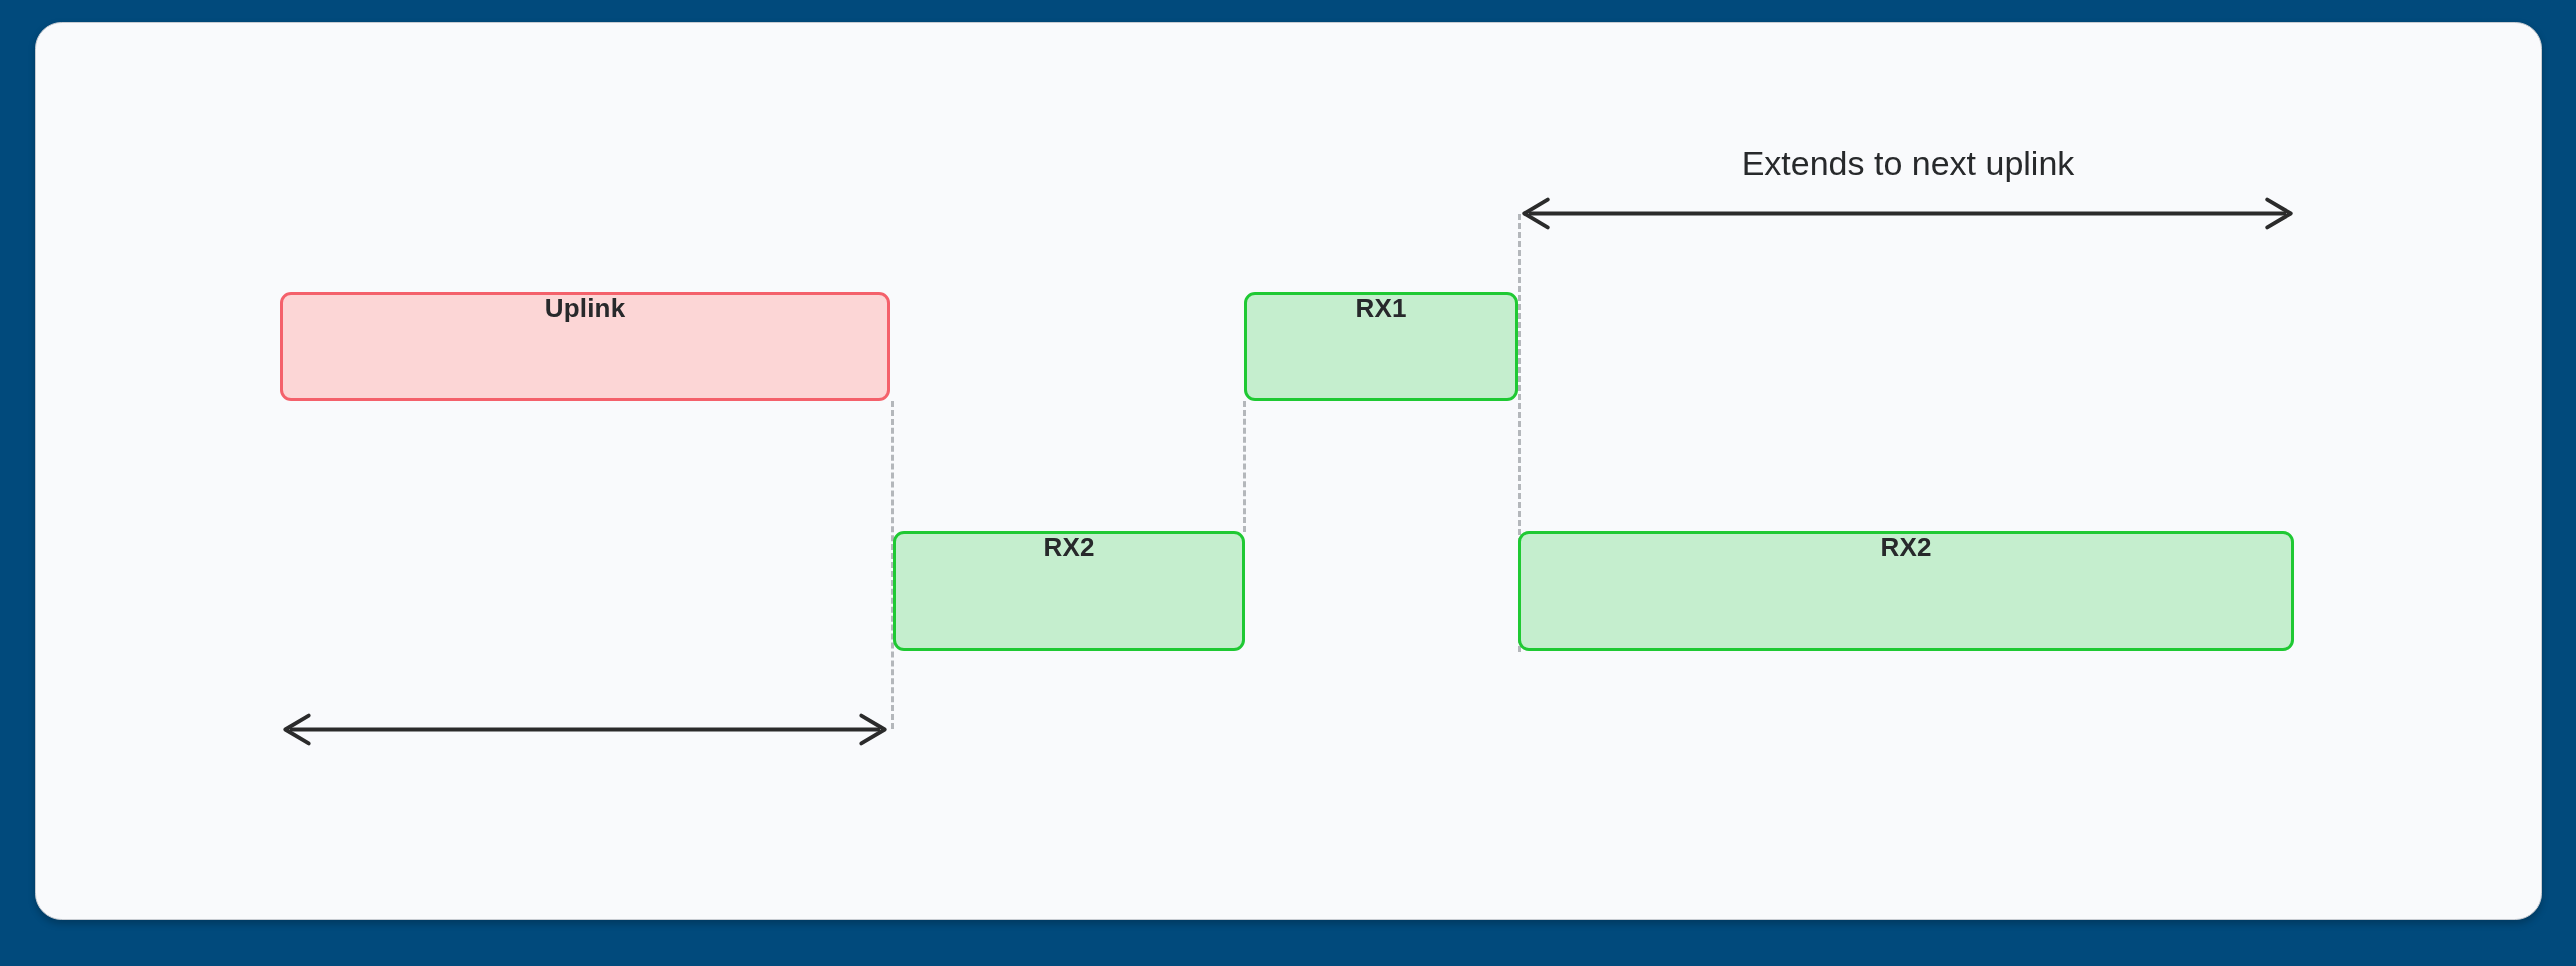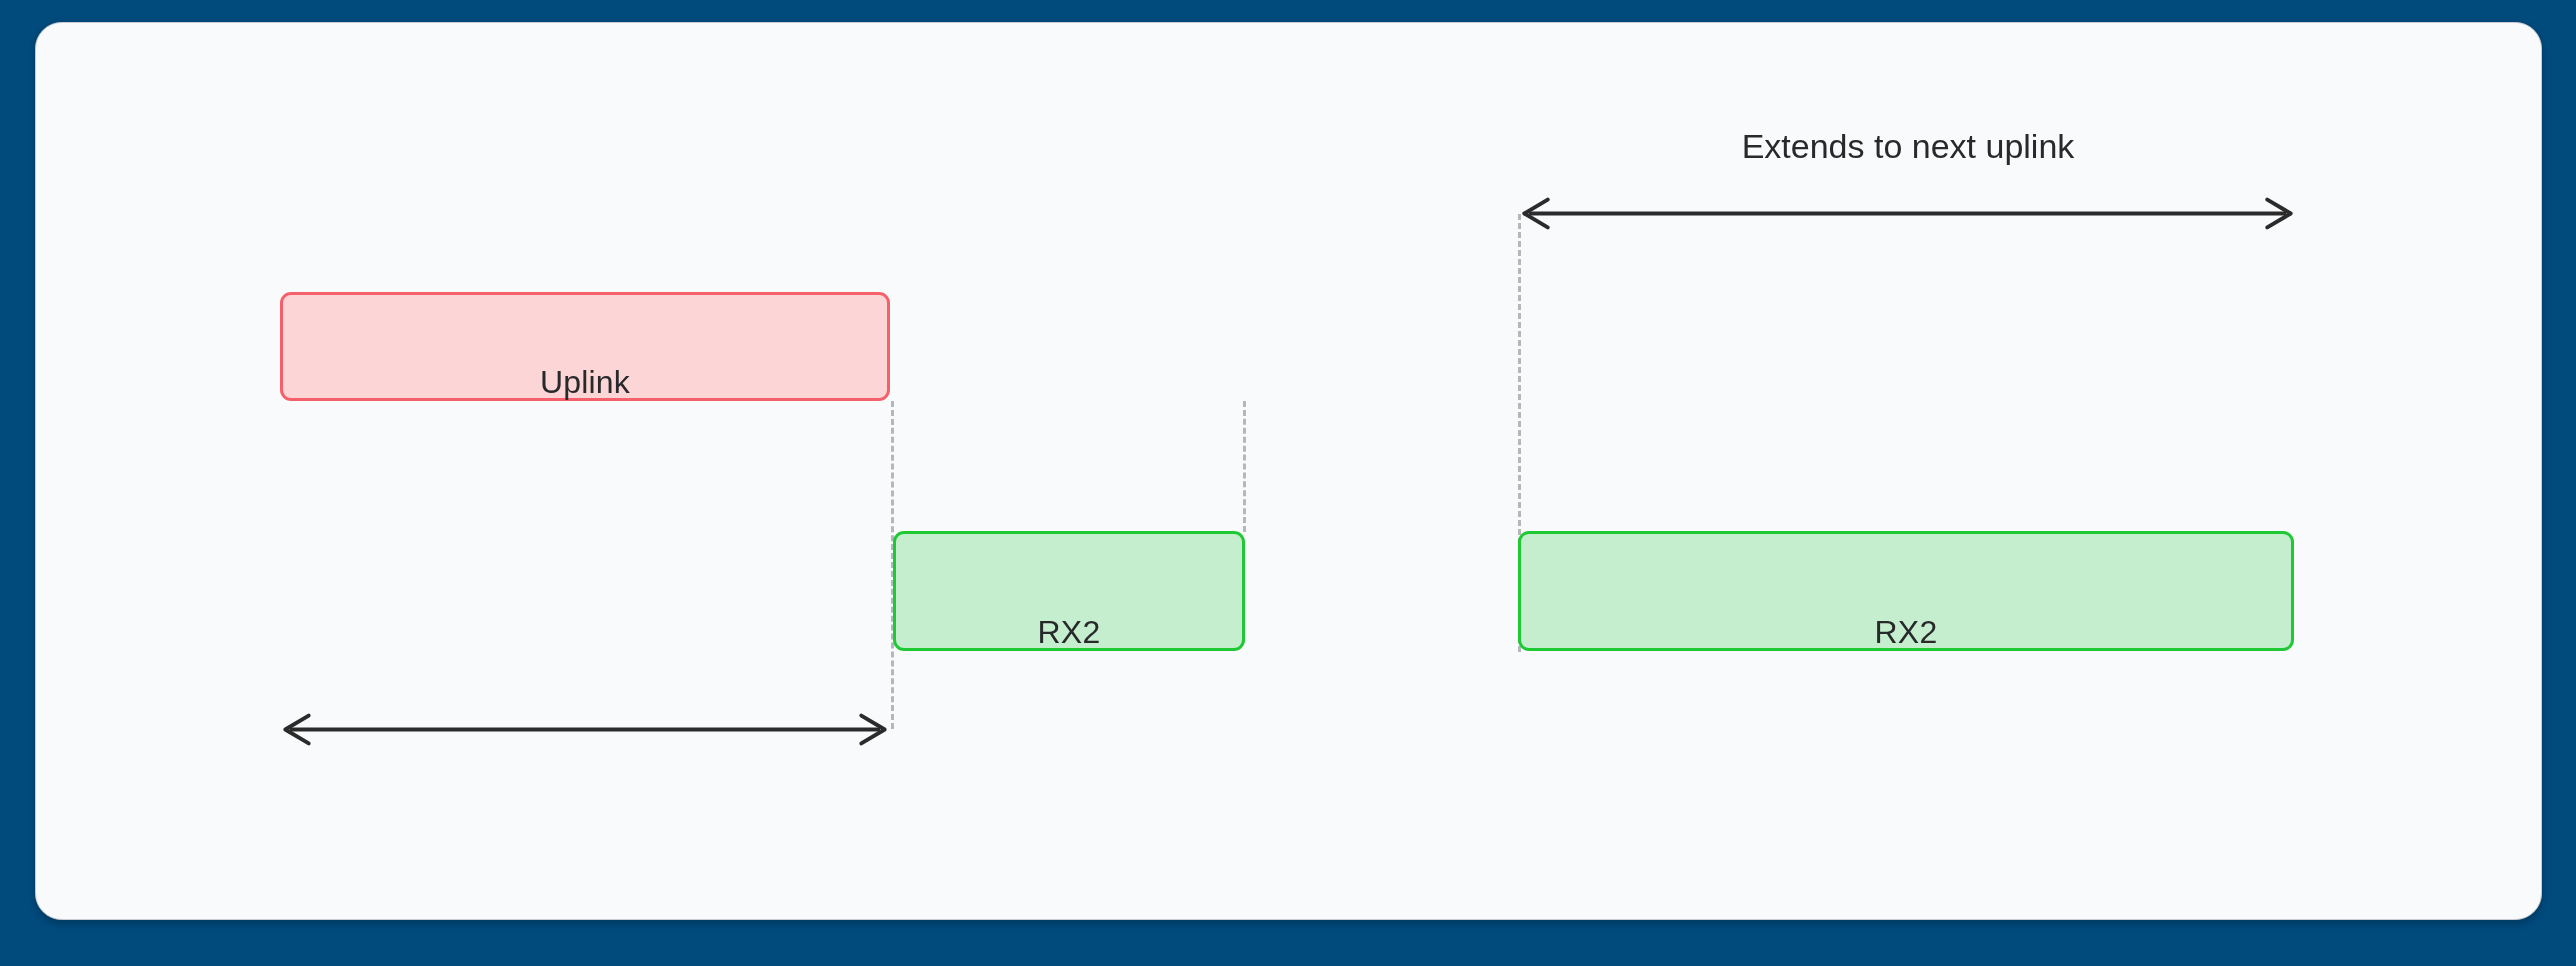--- a/index.html
+++ b/index.html
@@ -36,28 +36,29 @@
     left: -35px;
     top: -22px;
     width: 2576px;
     height: 967px;
   }
 
   
   .block {
     position: absolute;
     display: flex;
-    align-items: flex-end;
+    align-items: flex-start;
     justify-content: center;
     border-radius: 11px;
-    font-size: 32px;
+    font-size: 26px;
     line-height: 1;
     color: #27292b;
     letter-spacing: 0.2px;
     z-index: 3;
+    font-weight: bold;
   }
 
   .block-uplink {
     background: #fcd6d6;
     border: 3.1px solid #f4616b;
   }
 
   .block-rx {
     background: #c5eece;
     border: 3.1px solid #1fc933;
@@ -101,37 +102,40 @@
     <div class="guide" style="left:1517px; top:213px; height:438px;"></div>
 
     <div class="block block-uplink" style="left:279px; top:291px; width:610px; height:109px;">
       <span>Uplink</span>
     </div>
 
     <div class="block block-rx" style="left:892px; top:530px; width:352px; height:120px;">
       <span>RX2</span>
     </div>
 
+    <div class="block block-rx" style="left:1243px; top:291px; width:274px; height:109px;">
+      <span>RX1</span>
+    </div>
 
     <div class="block block-rx" style="left:1517px; top:530px; width:776px; height:120px;">
       <span>RX2</span>
     </div>
 
     <div class="measure" style="left:278px; top:713px; width:612px;">
       <svg viewBox="0 0 783 40" preserveAspectRatio="none">
         <line x1="14" y1="20" x2="769" y2="20" stroke="#2b2b2b" stroke-width="5"></line>
         <polyline points="38,2 8,20 38,38" fill="none" stroke="#2b2b2b" stroke-width="5" stroke-linecap="round" stroke-linejoin="round"></polyline>
         <polyline points="745,2 775,20 745,38" fill="none" stroke="#2b2b2b" stroke-width="5" stroke-linecap="round" stroke-linejoin="round"></polyline>
       </svg>
     </div>
 
     <div class="measure" style="left:1517px; top:197px; width:779px;">
       <svg viewBox="0 0 996 40" preserveAspectRatio="none">
         <line x1="14" y1="20" x2="982" y2="20" stroke="#2b2b2b" stroke-width="5"></line>
         <polyline points="38,2 8,20 38,38" fill="none" stroke="#2b2b2b" stroke-width="5" stroke-linecap="round" stroke-linejoin="round"></polyline>
         <polyline points="958,2 988,20 958,38" fill="none" stroke="#2b2b2b" stroke-width="5" stroke-linecap="round" stroke-linejoin="round"></polyline>
       </svg>
     </div>
-    <div class="caption" style="left:1516px; top:128px; width:782px;">Extends to next uplink</div>
+    <div class="caption" style="left:1516px; top:145px; width:782px;">Extends to next uplink</div>
 
   </div>
 </div>
 
 
 </body></html>

